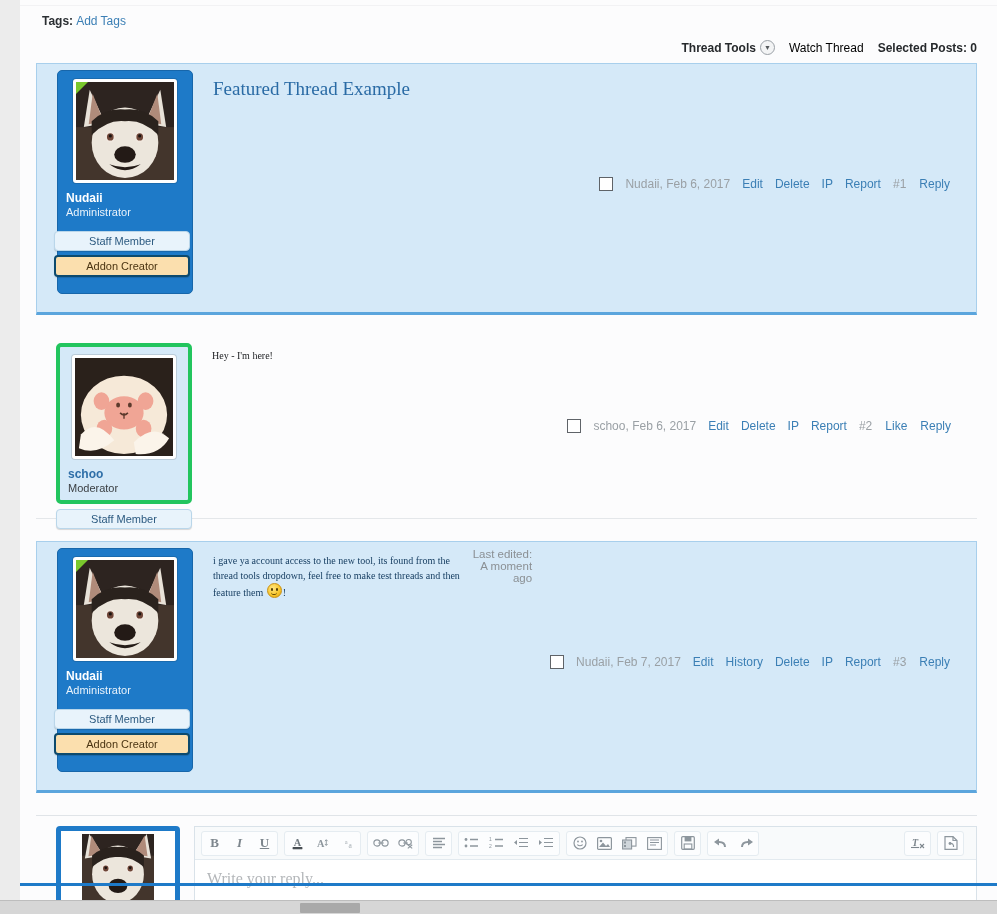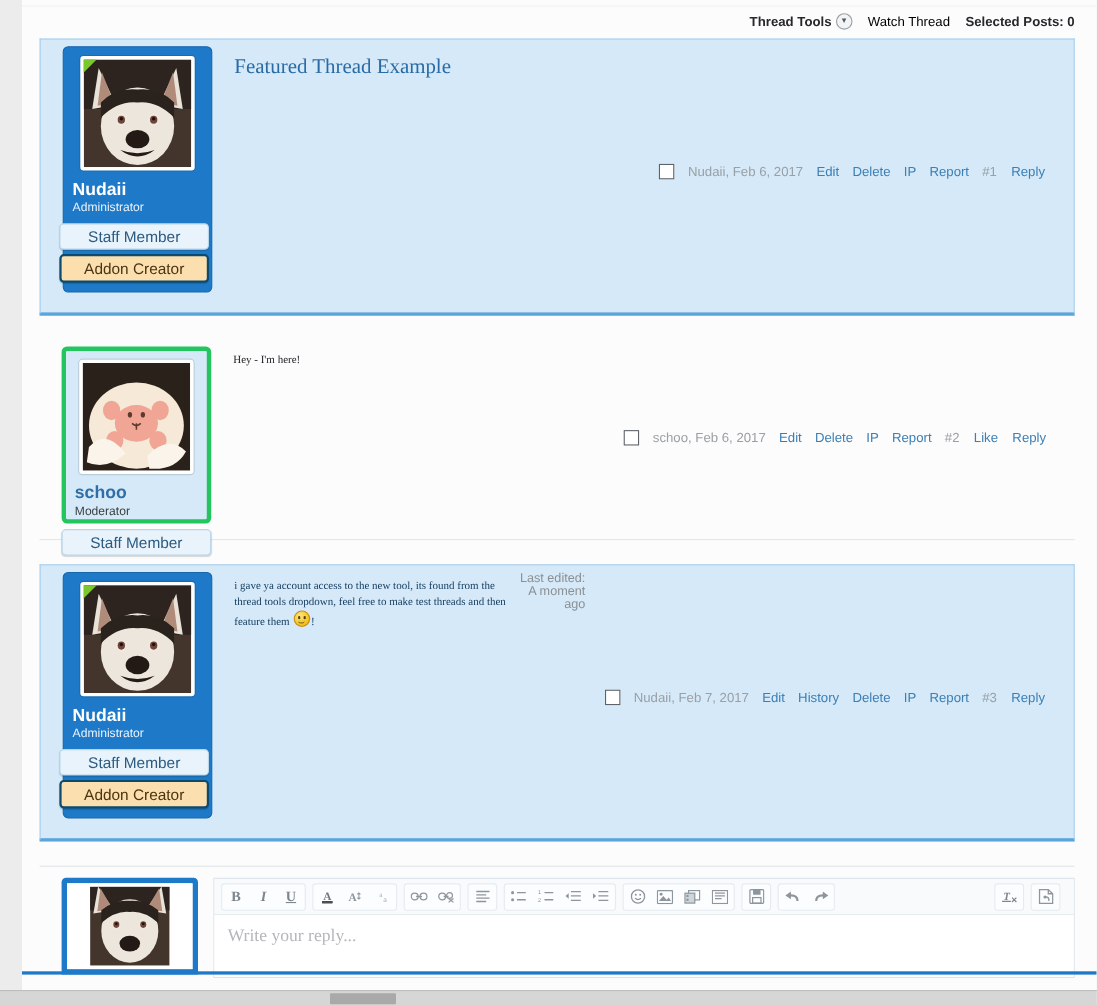--- a/index.html
+++ b/index.html
@@ -104,42 +104,42 @@
   .online-dot {
     position: absolute;
     left: -1px; top: -1px;
     width: 0; height: 0;
     border-top: 14px solid #7ac82d;
     border-right: 14px solid transparent;
     z-index: 3;
   }
   .uname {
     margin-top: 8px;
-    font-size: 16px;
+    font-size: 12px;
     font-weight: bold;
     line-height: 1.2;
   }
   .uname.light { color: #ffffff; }
   .uname.dark { color: #2f6fa8; }
   .utitle {
     font-size: 11px;
     line-height: 1.3;
   }
   .utitle.light { color: #e8f2fb; }
   .utitle.dark { color: #3c4044; }
 
   .badges {
     position: absolute;
     left: -4px;
     width: 136px;
   }
   .badge {
     display: block;
     text-align: center;
-    font-size: 14px;
+    font-size: 11px;
     padding: 3px 2px;
     border-radius: 4px;
     margin-bottom: 4px;
     white-space: nowrap;
   }
   .badge.staff {
     background: #e8f3fb;
     border: 1px solid #b9d6ea;
     color: #2c5a80;
     box-shadow: 0 1px 1px rgba(0,0,0,.15);
@@ -335,20 +335,23 @@
     background: #a9a9a9;
     border-radius: 1px;
   }
 </style>
 </head>
 <body>
 
 <div class="page">
   <div class="top-strip"></div>
 
+  <div class="tags-row">
+    <span class="tags-label">Tags:</span><span class="tags-link">Add Tags</span>
+  </div>
 
   <div class="tools-bar">
     <span class="tool-item dark">
       <span>Thread Tools</span>
       <span class="chev">▼</span>
     </span>
     <span class="tool-item">Watch Thread</span>
     <span class="selected-posts">Selected Posts: 0</span>
   </div>
 

